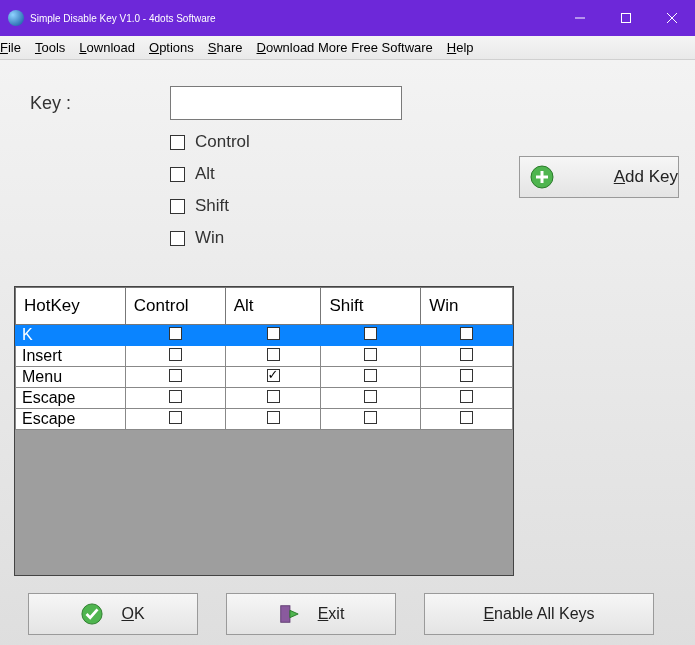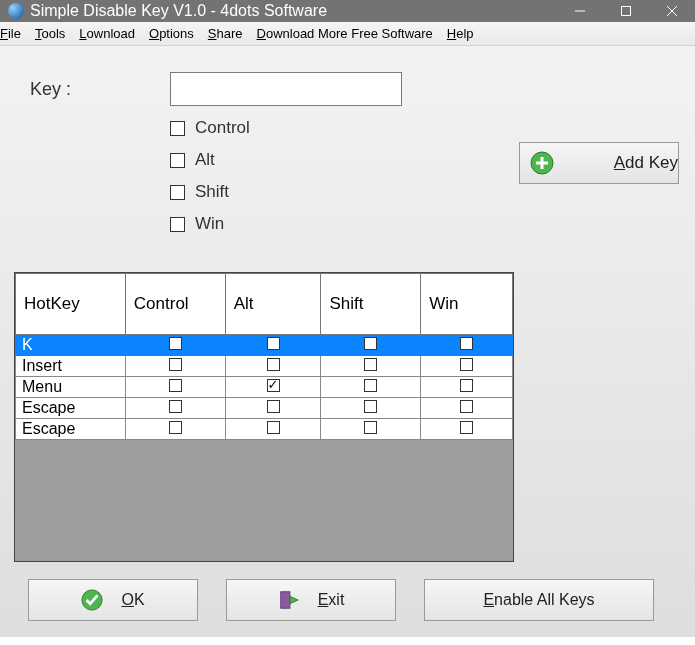--- a/index.html
+++ b/index.html
@@ -1,26 +1,26 @@
 <!DOCTYPE html>
 <html><head>
 <meta charset="utf-8">
 <style>
   * { box-sizing: border-box; }
   html, body { margin: 0; padding: 0; font-family: "Segoe UI", Tahoma, sans-serif; }
   body { width: 695px; height: 645px; background: #fff; overflow: hidden; }
 
   
   .titlebar {
-    height: 22px;
-    background: #737373;
+    height: 36px;
+    background: #6d28d9;
     color: #fff;
     display: flex;
     align-items: center;
-    font-size: 16px;
+    font-size: 10px;
     position: relative;
   }
   .titlebar .ticon {
     width: 16px; height: 16px; margin: 0 6px 0 8px;
     background: radial-gradient(circle at 30% 30%, #8fd3ff, #0a4f9a);
     border-radius: 50%;
   }
   .title-text { flex: 0 0 auto; }
   .title-spacer { flex: 1 1 auto; }
   .win-btns { display: flex; height: 100%; }
@@ -95,21 +95,21 @@
     border: 1px solid #444;
     background: #9e9e9e;
     overflow: hidden;
   }
   table { border-collapse: collapse; width: 100%; background: #fff; font-size: 17px; }
   thead th {
     background: #fff;
     border: 1px solid #777;
     text-align: left;
     font-weight: normal;
-    padding: 20px 8px;
+    padding: 8px 8px;
   }
   tbody td {
     border: 1px solid #888;
     padding: 1px 6px;
     text-align: center;
     height: 21px;
     font-size: 16px;
   }
   tbody td.hotkey-cell { text-align: left; }
   tr.selected td { background: #0a84ff; color: #fff; border-color: #0a84ff; }

